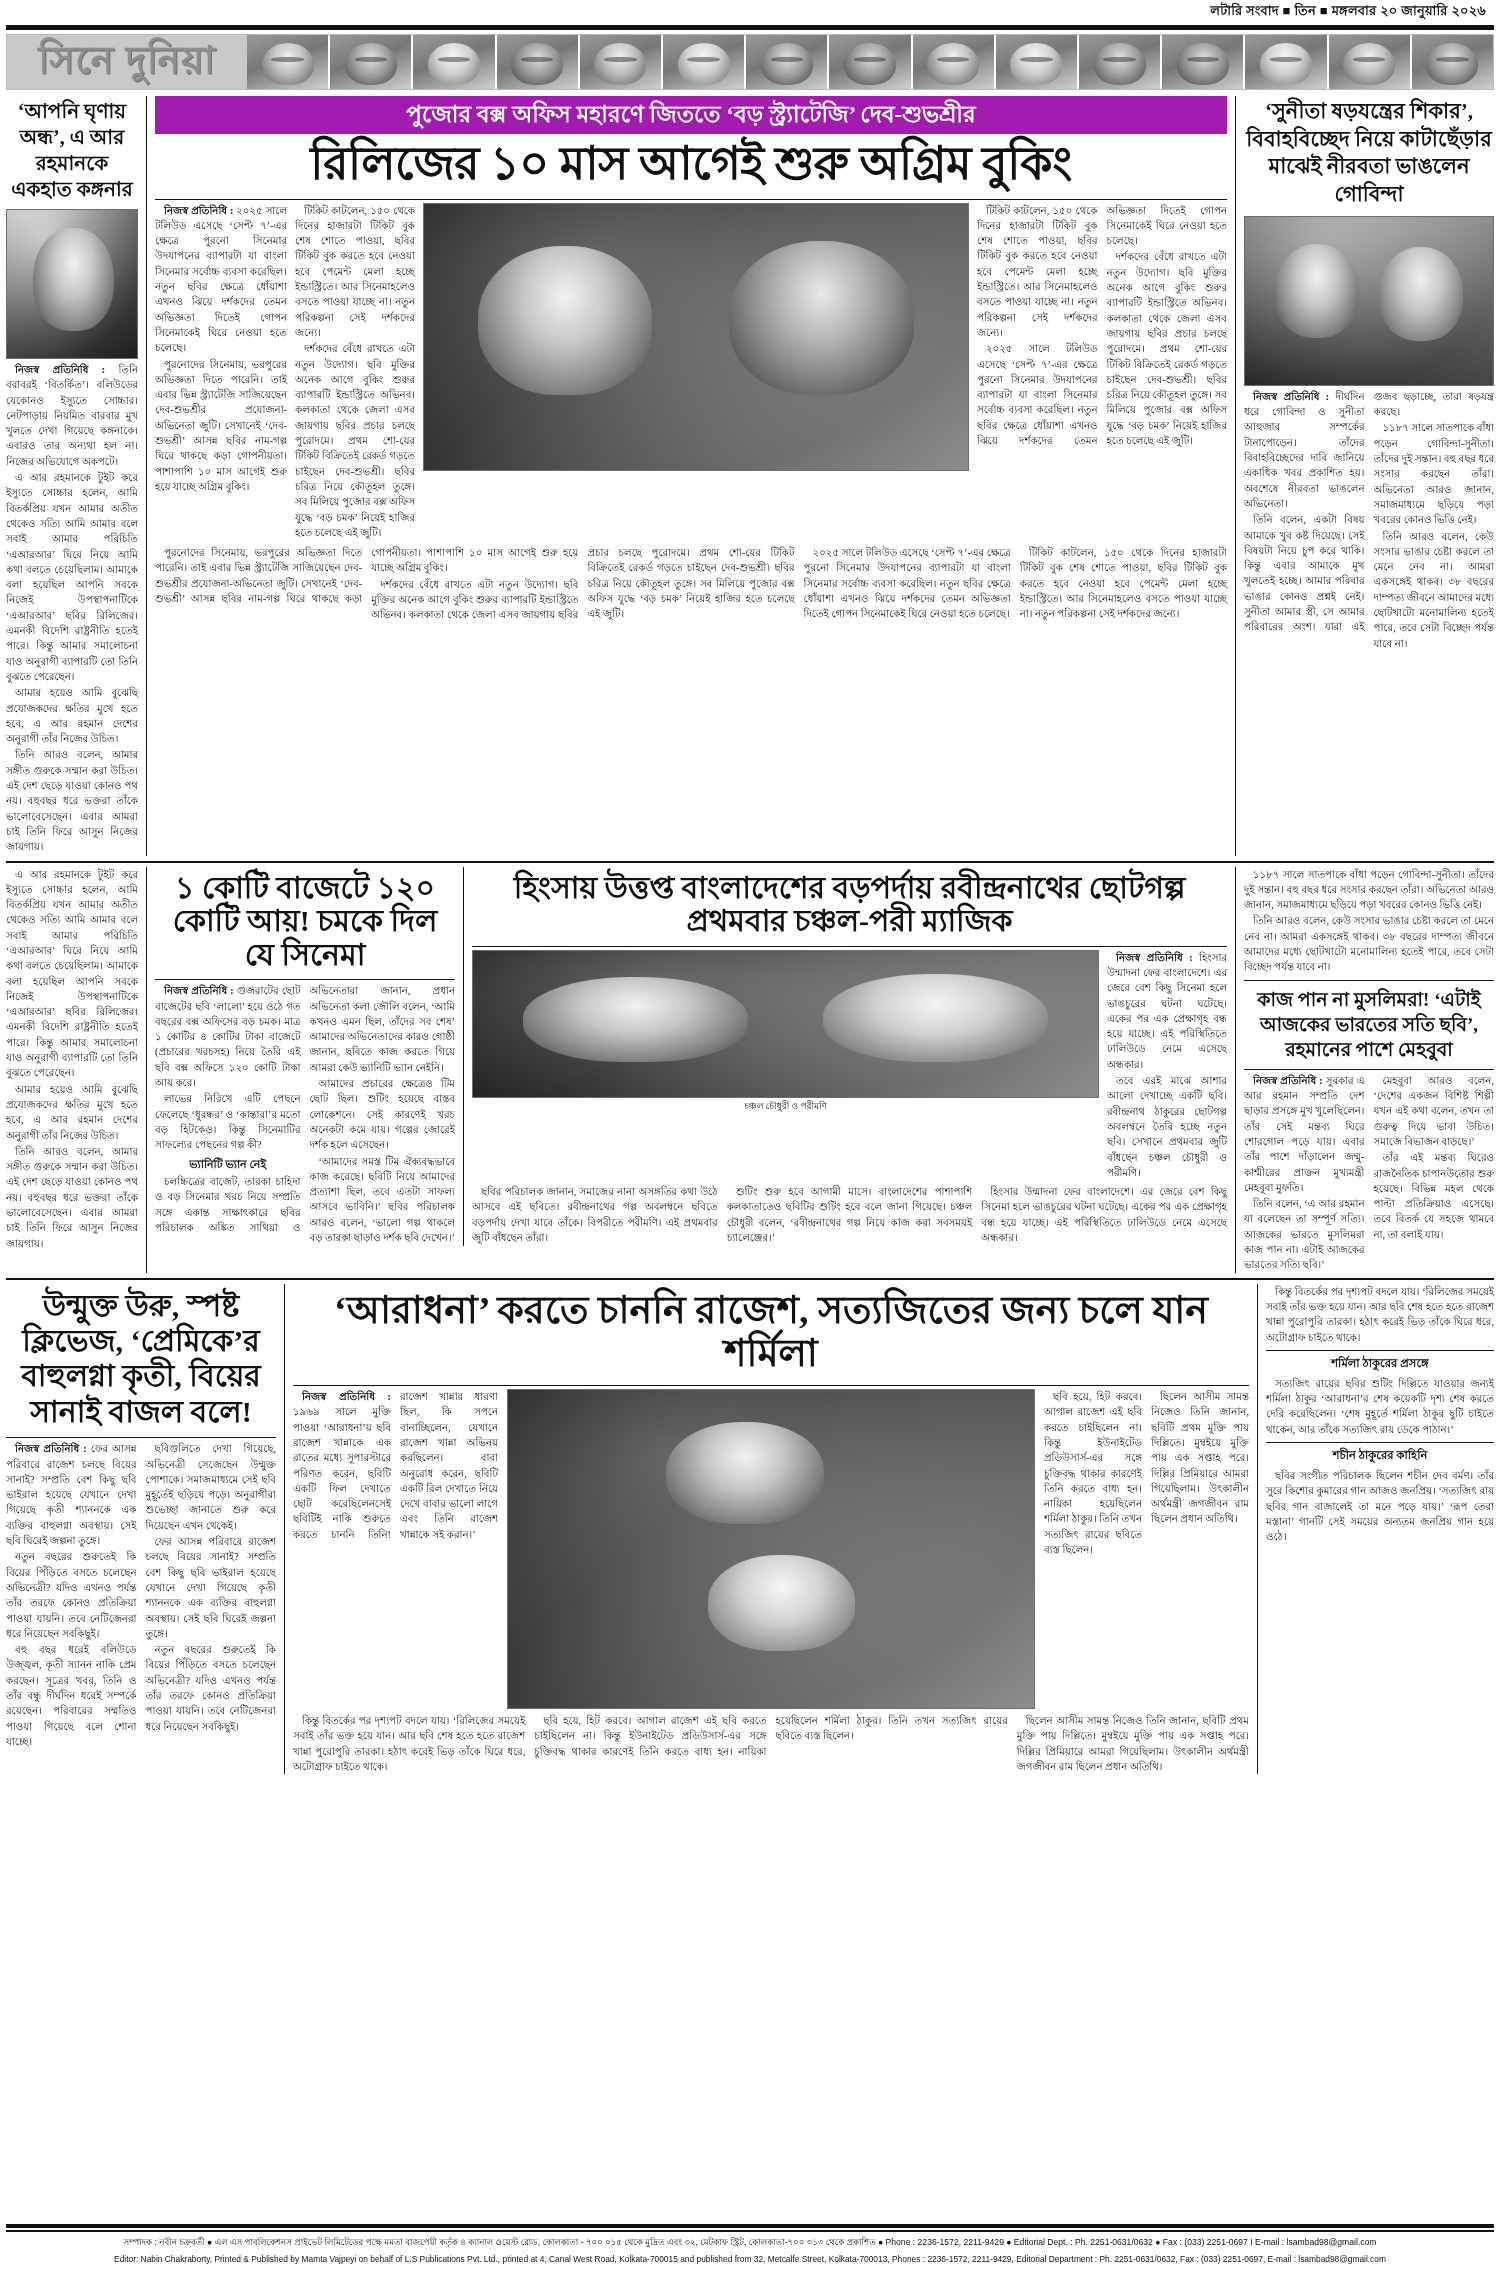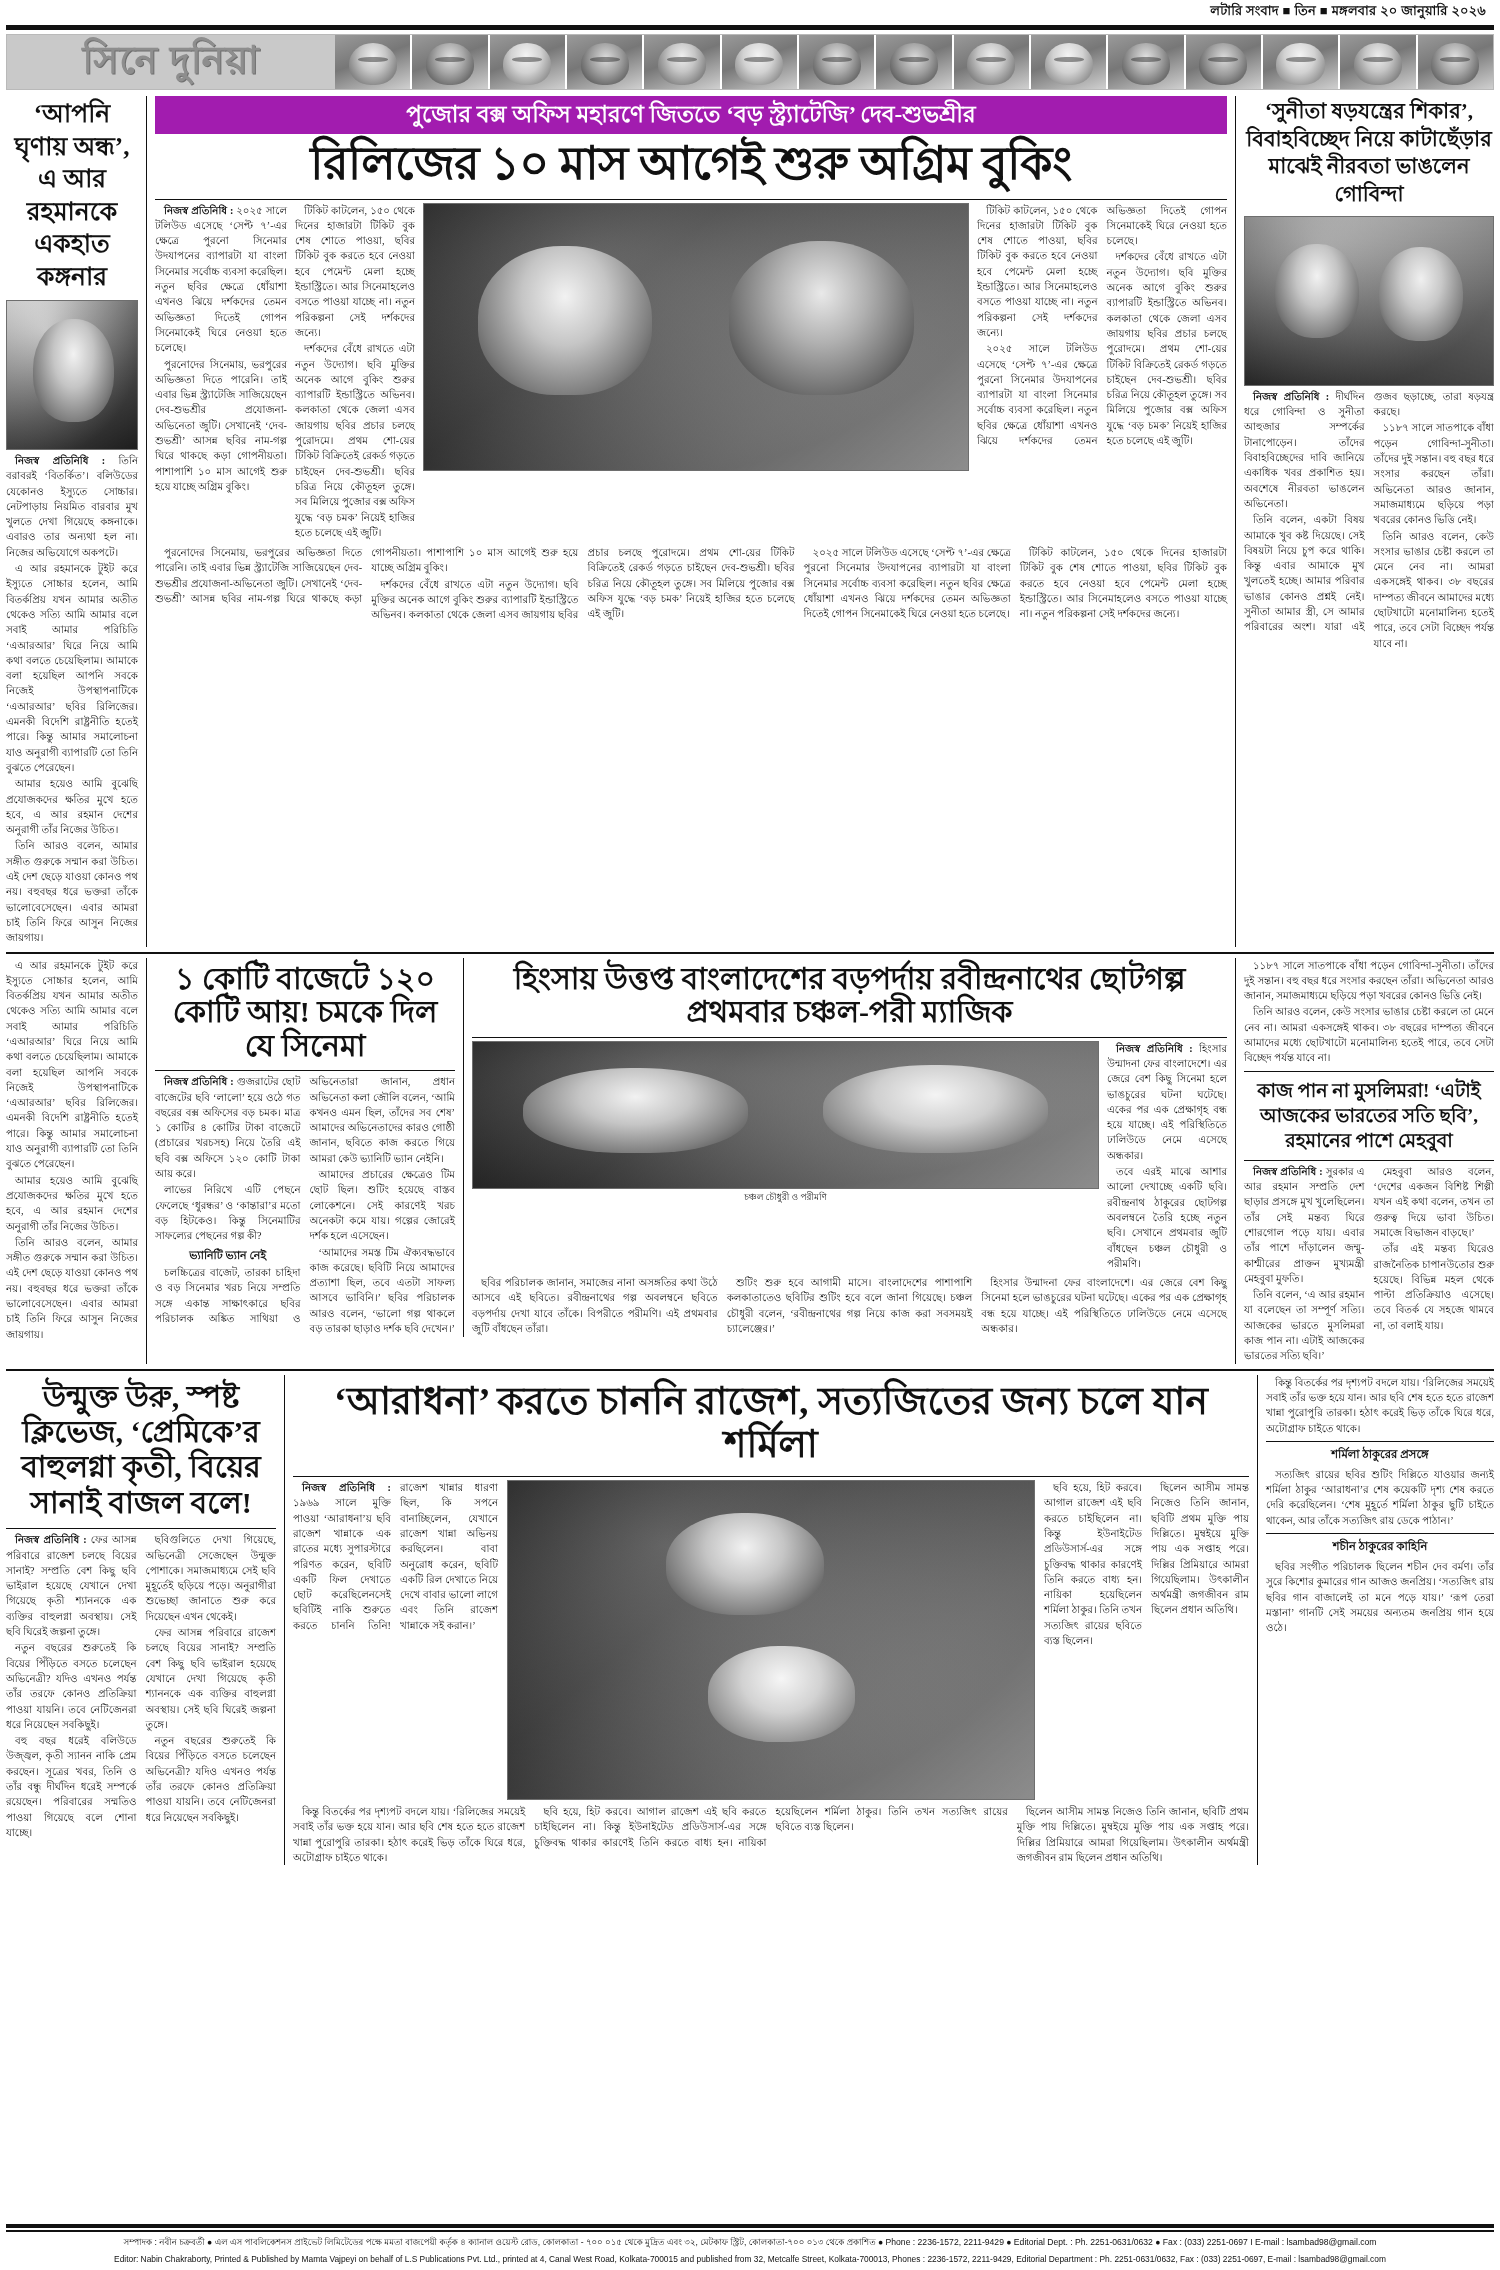--- a/index.html
+++ b/index.html
@@ -28,21 +28,21 @@
   }
   .rule-thick { height: 5px; background: #111; margin: 3px 0 0 0; }
   .rule-thin  { height: 1px; background: #111; margin: 2px 0; }
 
   
   .masthead {
     height: 56px; margin-top: 4px; display: flex; overflow: hidden;
     border: 1px solid #b9b9b9;
   }
   .logo-box {
-    width: 328px; flex: none; background: #c9c9c9;
+    width: 240px; flex: none; background: #c9c9c9;
     display: flex; align-items: center; justify-content: center;
     position: relative;
   }
   .logo-text {
     font-size: 38px; font-weight: bold; color: #8e8e8e;
     letter-spacing: 1px; text-shadow: 1px 1px 0 #6f6f6f;
     font-family: "Liberation Sans", sans-serif;
   }
   .face-strip { flex: 1; display: flex; gap: 2px; }
   .face {
@@ -76,21 +76,21 @@
   .kicker-bar {
     background: #a21caf; color: #fff; text-align: center;
     font-size: 23px; font-weight: bold; padding: 6px 4px 7px;
     font-family: "Liberation Serif", serif; line-height: 1.1;
   }
   .mega {
     font-size: 46px; text-align: center; letter-spacing: -0.5px;
     padding: 6px 0 8px; line-height: 1.05;
   }
   .hl-side {
-    font-size: 25px; text-align: center; line-height: 1.3;
+    font-size: 20px; text-align: center; line-height: 1.3;
     padding: 2px 0 5px;
   }
   .hl-right {
     font-size: 21px; text-align: center; line-height: 1.32; padding: 2px 2px 5px;
   }
   .hl-mid2 { font-size: 30px; line-height: 1.12; text-align: center; padding: 4px 0 6px; }
   .hl-band {
     font-size: 38px; line-height: 1.15; text-align: center; padding: 5px 0 7px;
   }
   .hl-bot-left { font-size: 30px; line-height: 1.18; text-align: center; padding: 4px 0 6px; }

